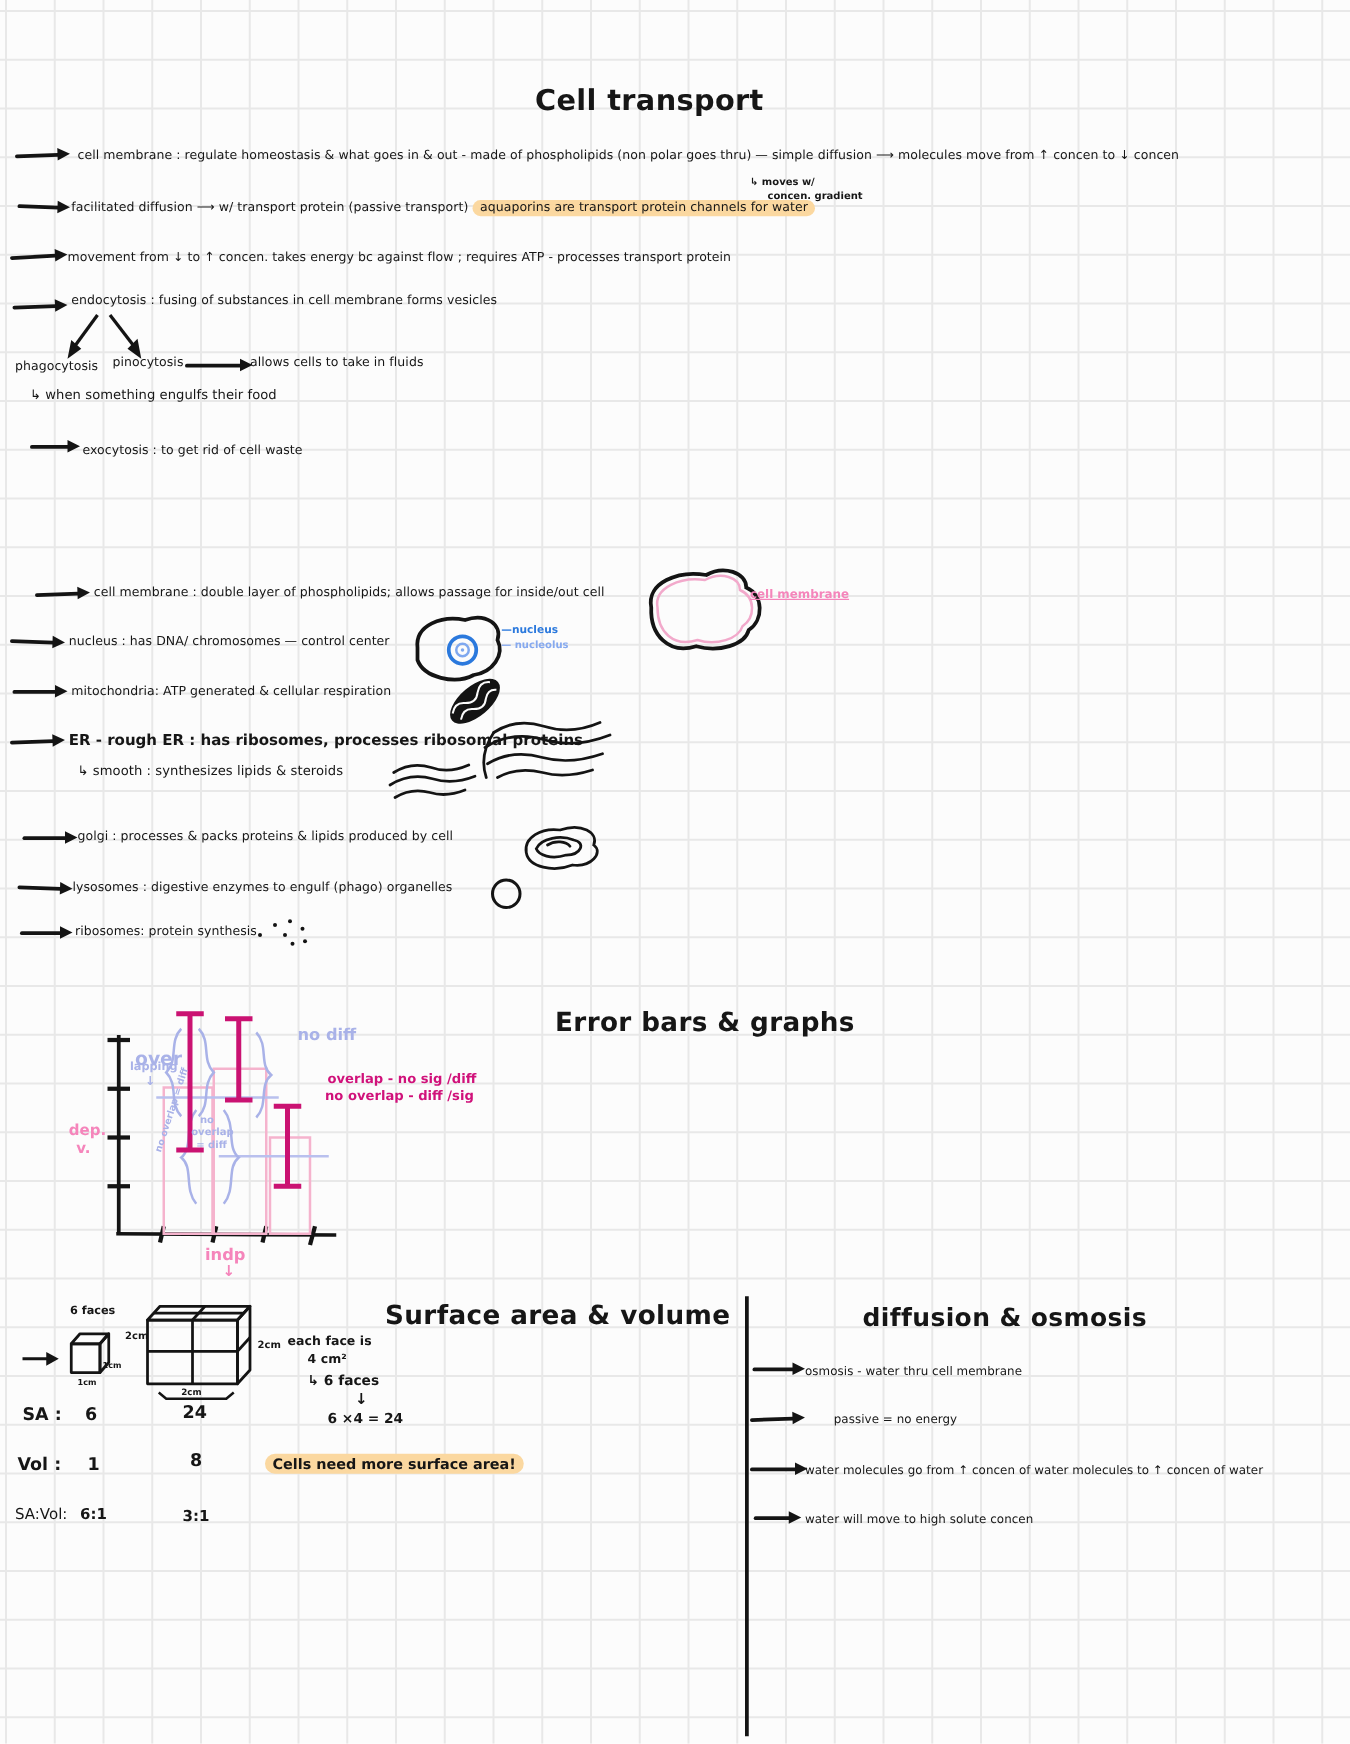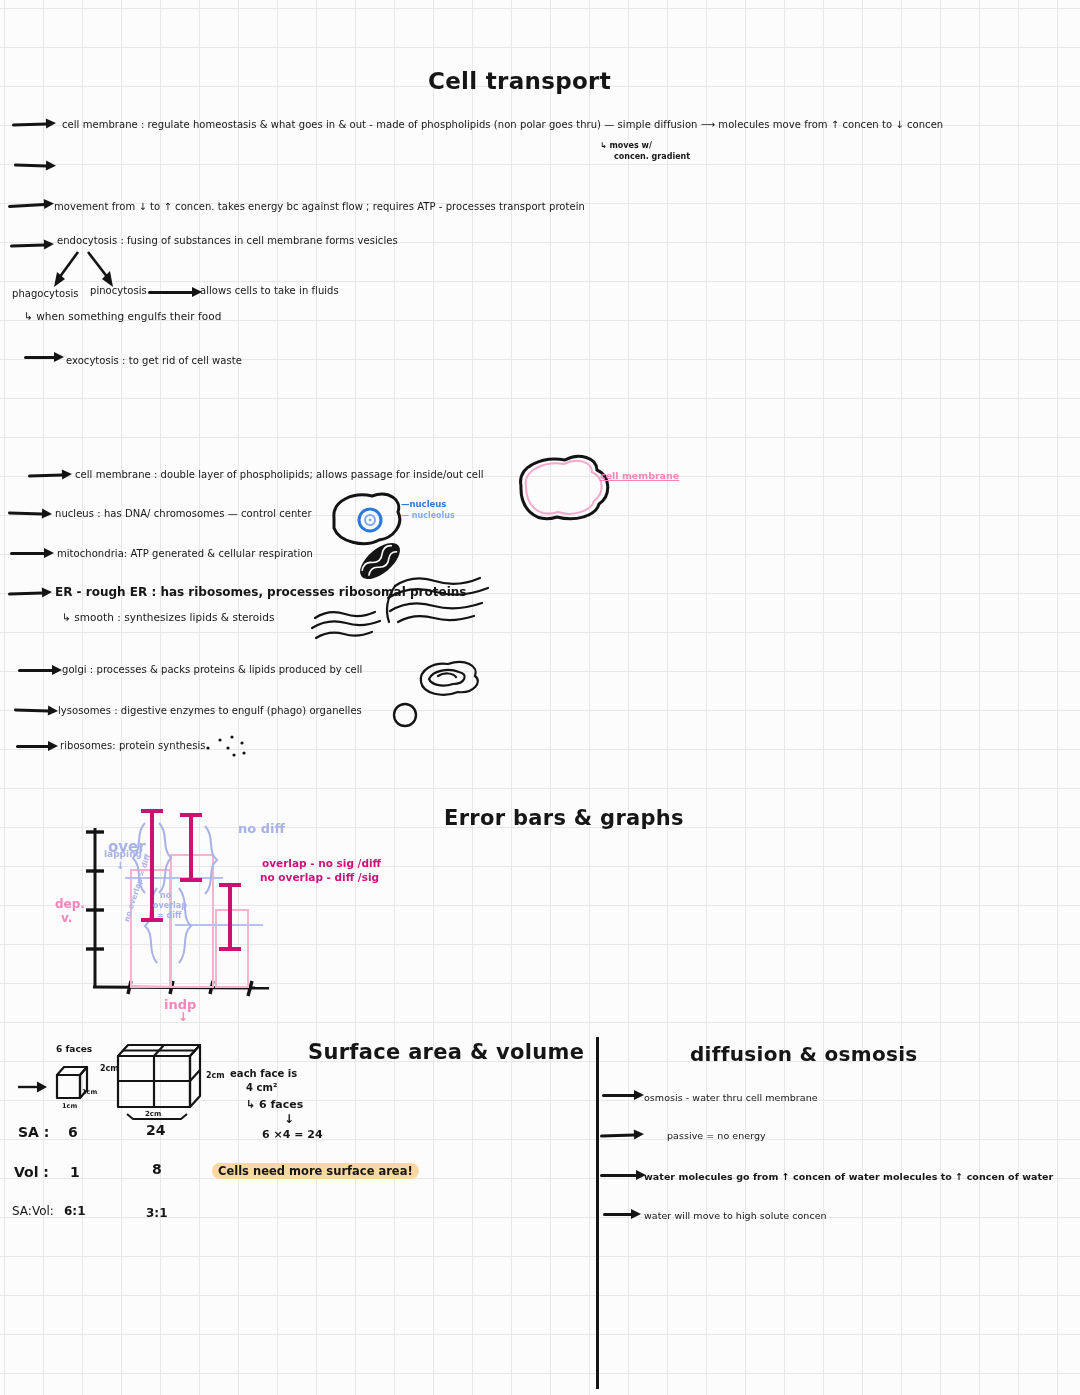--- a/index.html
+++ b/index.html
@@ -36,20 +36,21 @@
 <div class="sheet">
 
   <div class="t title" style="left:428px;top:68px;">Cell transport</div>
 
   <div class="arr" style="left:12px;top:123px;width:36px;transform:rotate(-2deg);"></div>
   <div class="t b" style="left:62px;top:119px;">cell membrane : regulate homeostasis &amp; what goes in &amp; out - made of phospholipids (non polar goes thru) — simple diffusion ⟶ molecules move from ↑ concen to ↓ concen</div>
   <div class="t tiny" style="left:600px;top:141px;">↳ moves w/</div>
   <div class="t tiny" style="left:614px;top:152px;">concen. gradient</div>
 
   <div class="arr" style="left:14px;top:164px;width:34px;transform:rotate(2deg);"></div>
+  <div class="t b" style="left:57px;top:161px;"><span>facilitated diffusion ⟶ w/ transport protein (passive transport) </span><span class="hl">aquaporins are transport protein channels for water</span></div>
 
   <div class="arr" style="left:8px;top:204px;width:38px;transform:rotate(-3deg);"></div>
   <div class="t b" style="left:54px;top:201px;">movement from ↓ to ↑ concen. takes energy bc against flow ; requires ATP - processes transport protein</div>
 
   <div class="arr" style="left:10px;top:244px;width:36px;transform:rotate(-2deg);"></div>
   <div class="t b" style="left:57px;top:235px;text-align:right;">endocytosis : fusing of substances in cell membrane forms vesicles</div>
 
   <svg style="left:40px;top:248px;" width="110" height="46" viewBox="0 0 110 46">
     <line x1="38" y1="4" x2="19" y2="30" stroke="#141414" stroke-width="2.6"></line>
     <polygon points="14,39 25,31 17,24" fill="#141414"></polygon>
@@ -251,17 +252,17 @@
   <div class="t" style="left:212px;top:1164px;font-size:11.5px;font-weight:600;"><span class="hl">Cells need more surface area!</span></div>
 
   <div class="divider" style="left:596px;top:1037px;width:2.5px;height:352px;"></div>
   <div class="t title" style="left:690px;top:1042px;font-size:20px;">diffusion  &amp;  osmosis</div>
 
   <div class="arr" style="left:602px;top:1094px;width:34px;"></div>
   <div class="t b" style="left:644px;top:1092px;font-size:9.5px;">osmosis - water thru cell membrane</div>
   <div class="arr" style="left:600px;top:1134px;width:36px;transform:rotate(-2deg);"></div>
   <div class="t b" style="left:644px;top:1130px;font-size:9.5px;padding-left:23px;">passive = no energy</div>
   <div class="arr" style="left:600px;top:1174px;width:38px;"></div>
-  <div class="t b" style="left:644px;top:1171px;font-size:9.5px;font-weight:bold;">water molecules go from ↑ concen of water molecules to ↑ concen of water</div>
+  <div class="t b" style="left:644px;top:1171px;font-size:9.5px;">water molecules go from ↑ concen of water molecules to ↑ concen of water</div>
   <div class="arr" style="left:603px;top:1213px;width:30px;"></div>
   <div class="t b" style="left:644px;top:1210px;font-size:9.5px;">water will move to high solute concen</div>
 
 </div>
 
 </body></html>

